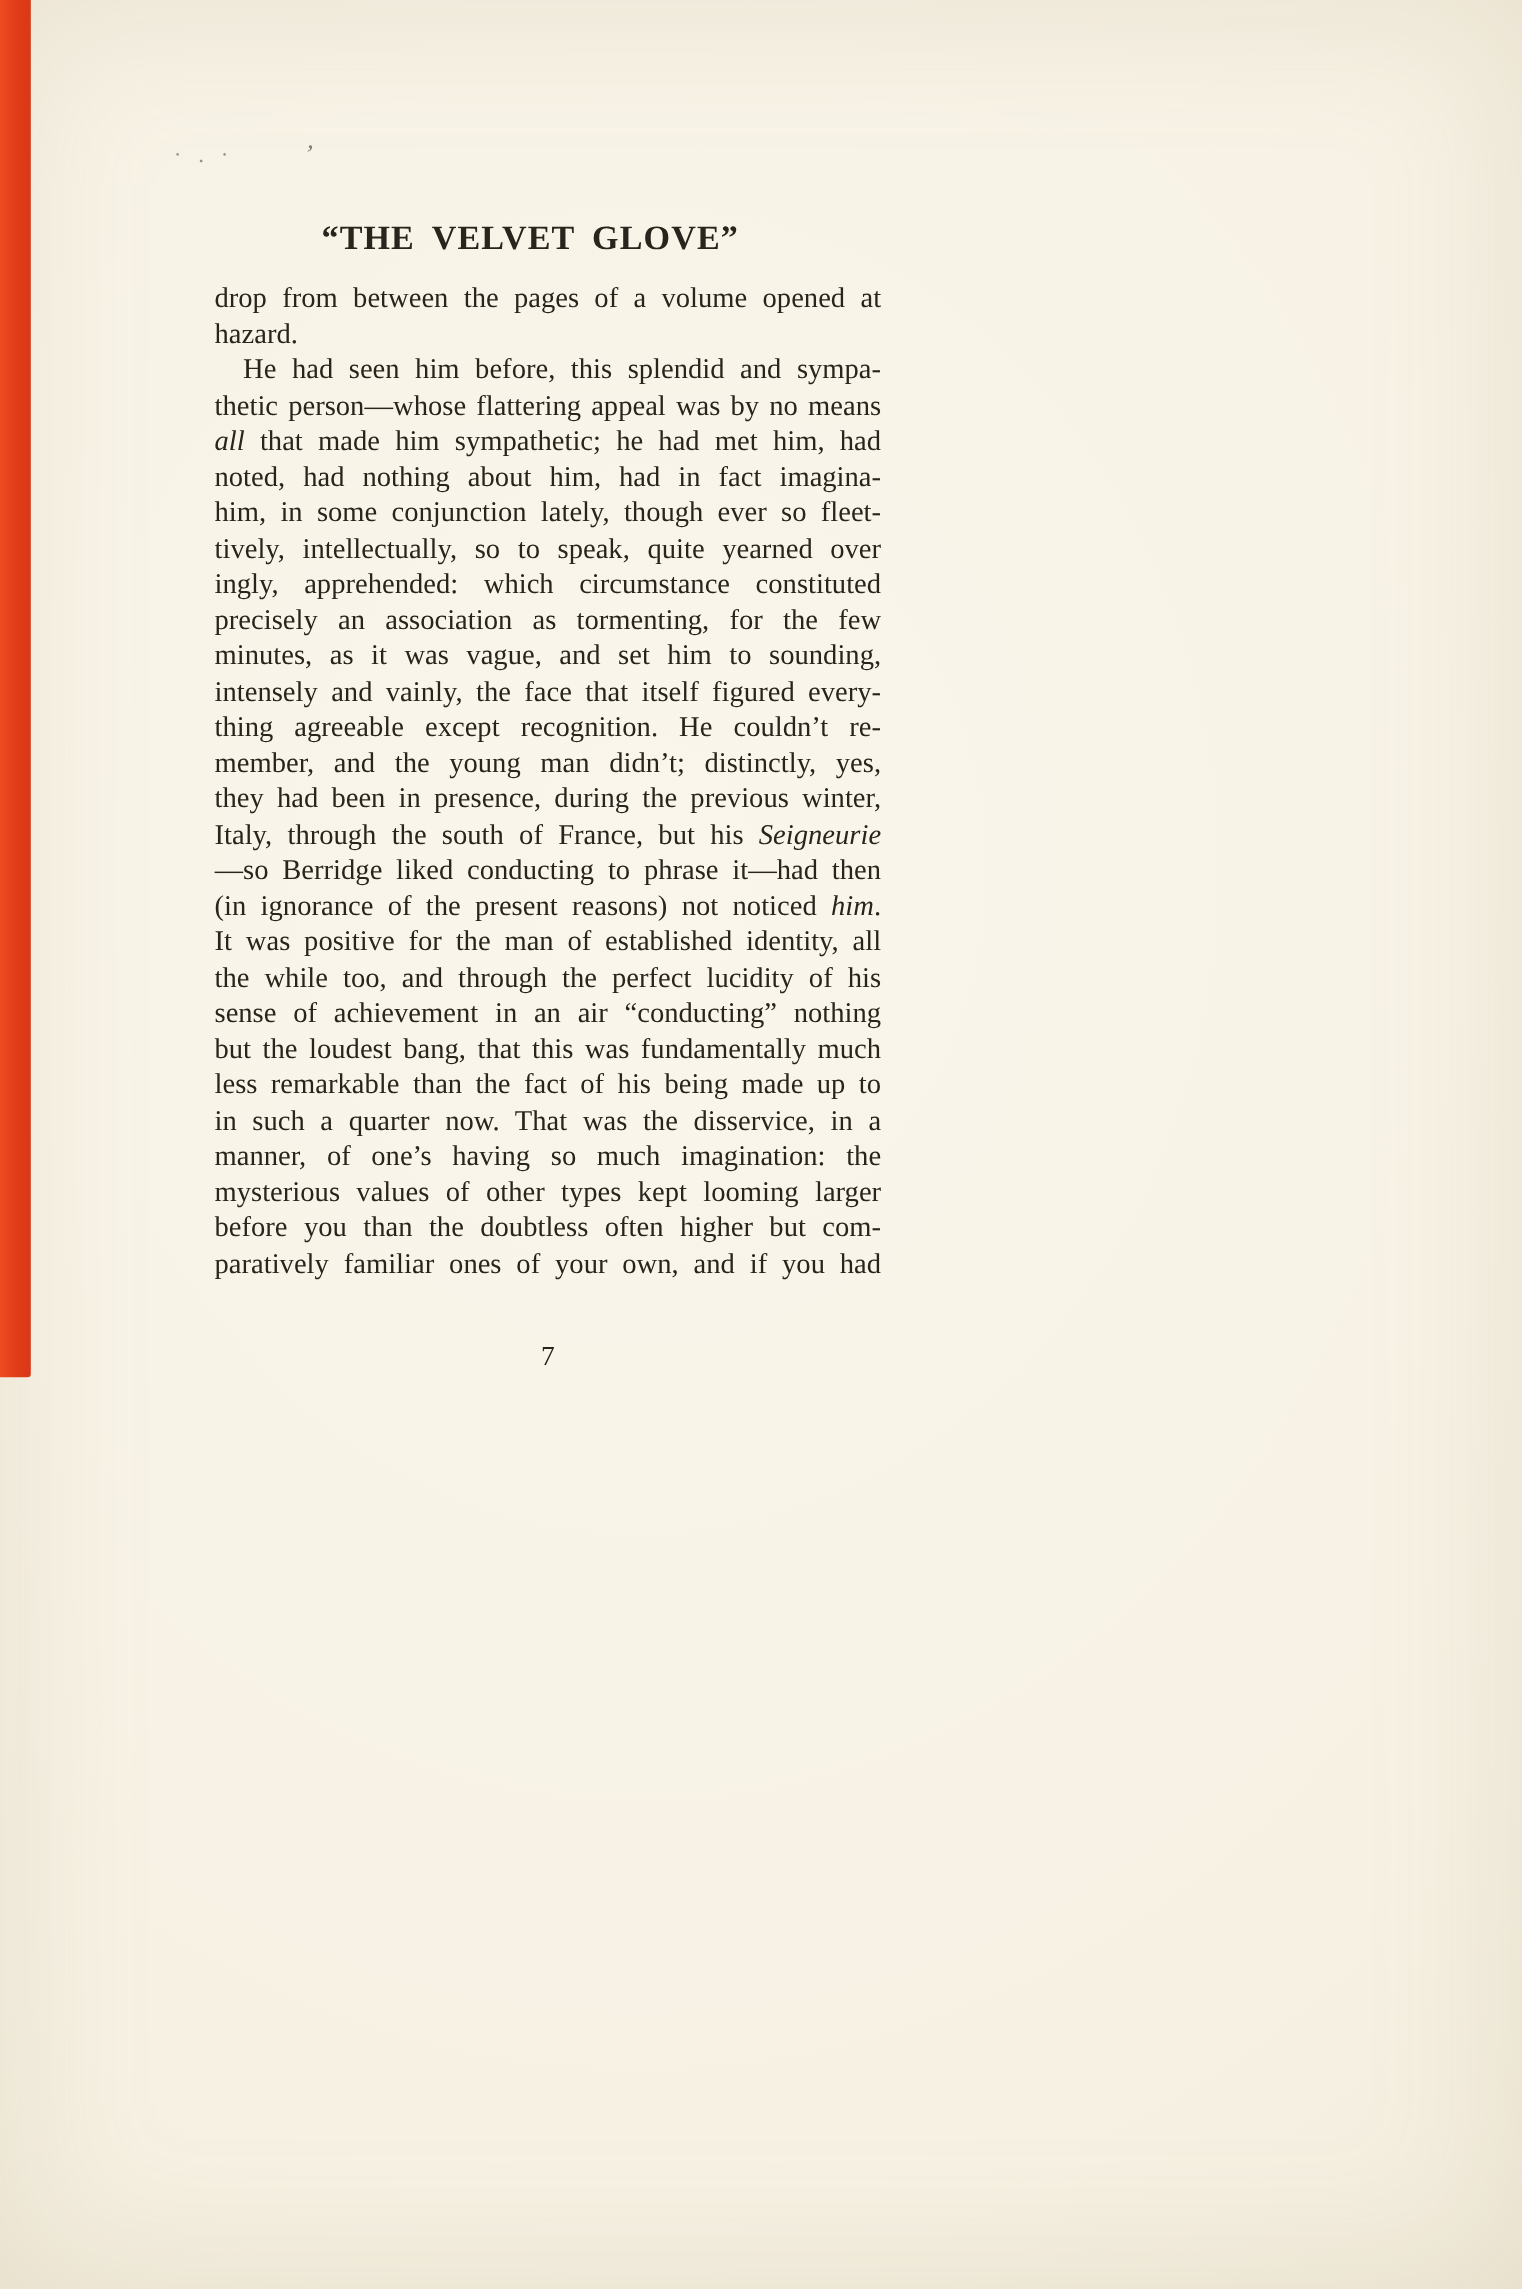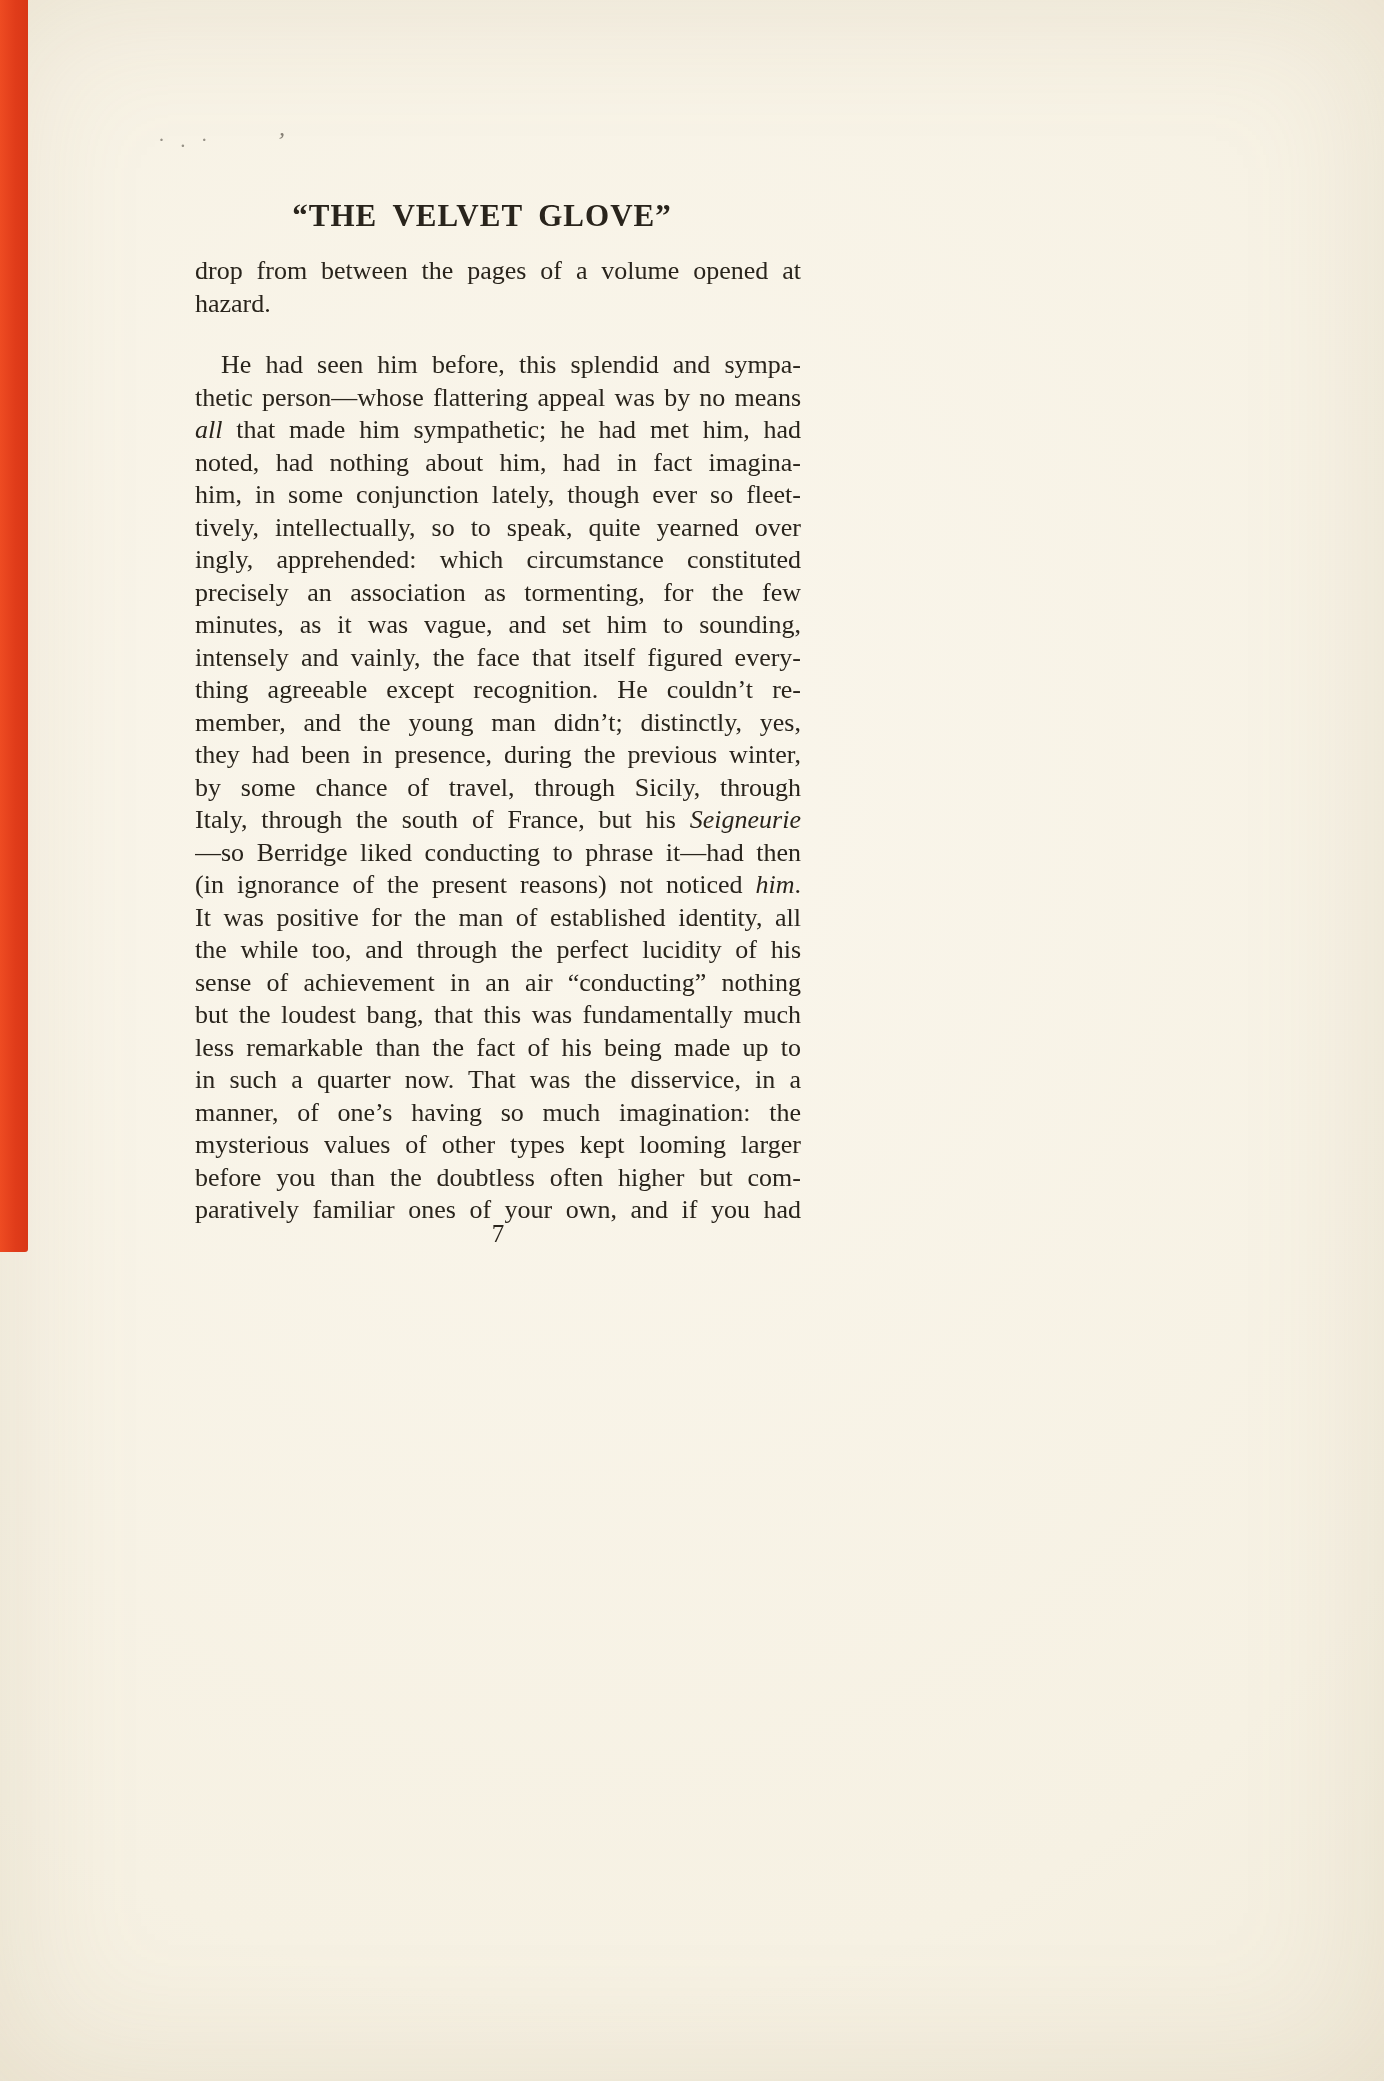--- a/index.html
+++ b/index.html
@@ -35,21 +35,21 @@
   .body-text {
     position:absolute; left:195px; top:255px; width:606px;
     font-size:26px; line-height:32.5px;
   }
   .line {
     height:32.5px; overflow:hidden;
     text-align:justify;
     text-align-last:justify;
   }
   .line.noj { text-align:left; text-align-last:left; }
-  .line.ind { text-indent:26px;margin-top:29px; }
+  .line.ind { text-indent:26px; }
   .line i { }
   .folio {
     position:absolute; left:195px; top:1220px; width:606px;
     text-align:center; font-size:25px;
   }
 </style>
 </head>
 <body>
 
 <div class="page">
@@ -66,21 +66,20 @@
       <div class="line">noted, had nothing about him, had in fact imagina-</div>
       <div class="line">him, in some conjunction lately, though ever so fleet-</div>
       <div class="line">tively, intellectually, so to speak, quite yearned over</div>
       <div class="line">ingly, apprehended: which circumstance constituted</div>
       <div class="line">precisely an association as tormenting, for the few</div>
       <div class="line">minutes, as it was vague, and set him to sounding,</div>
       <div class="line">intensely and vainly, the face that itself figured every-</div>
       <div class="line">thing agreeable except recognition.  He couldn’t re-</div>
       <div class="line">member, and the young man didn’t; distinctly, yes,</div>
       <div class="line">they had been in presence, during the previous winter,</div>
-      <div class="line">by some chance of travel, through Sicily, through</div>
       <div class="line">Italy, through the south of France, but his <i>Seigneurie</i></div>
       <div class="line">—so Berridge liked conducting to phrase it—had then</div>
       <div class="line">(in ignorance of the present reasons) not noticed <i>him</i>.</div>
       <div class="line">It was positive for the man of established identity, all</div>
       <div class="line">the while too, and through the perfect lucidity of his</div>
       <div class="line">sense of achievement in an air “conducting” nothing</div>
       <div class="line">but the loudest bang, that this was fundamentally much</div>
       <div class="line">less remarkable than the fact of his being made up to</div>
       <div class="line">in such a quarter now.  That was the disservice, in a</div>
       <div class="line">manner, of one’s having so much imagination: the</div>

